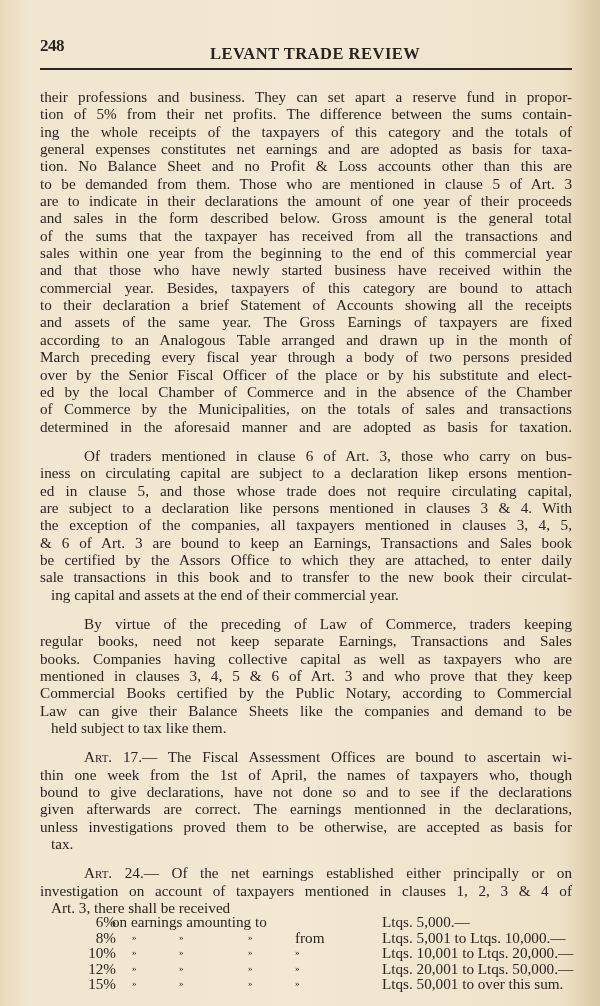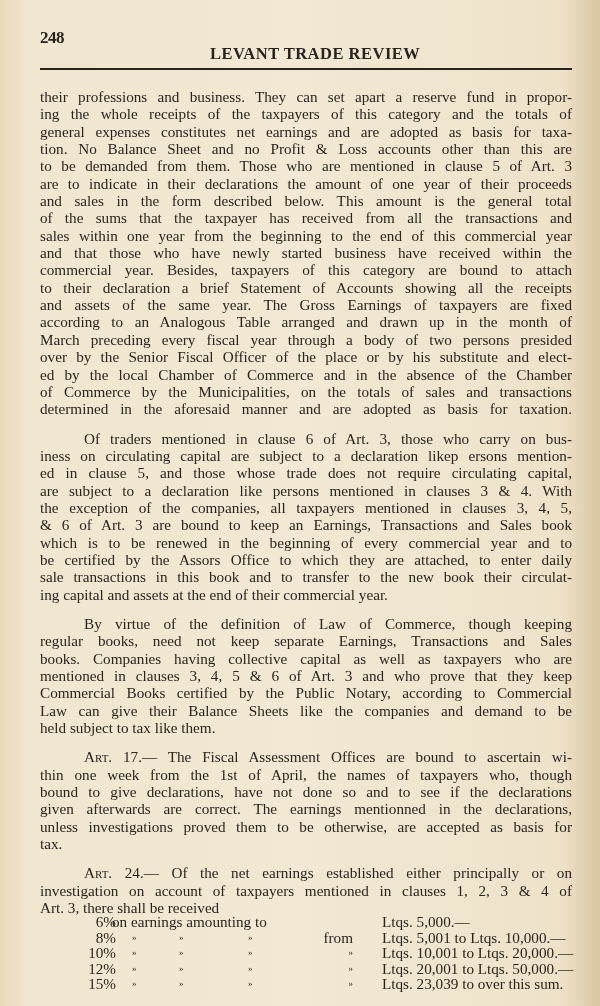--- a/index.html
+++ b/index.html
@@ -5,97 +5,97 @@
   html, body { margin: 0; padding: 0; }
   body {
     width: 600px; height: 1006px; overflow: hidden;
     background: #efe3cb;
     background-image: linear-gradient(90deg, #e9d9bb 0px, #f1e6cf 30px, #f2e8d3 300px, #eee2c9 560px, #e2d2b3 585px, #d8c6a4 600px);
     font-family: "Liberation Serif", "DejaVu Serif", serif;
     color: #2a2420;
     position: relative;
   }
   .page-number {
-    position: absolute; left: 40px; top: 28px;
+    position: absolute; left: 40px; top: 36px;
     font-size: 17px; font-weight: bold; letter-spacing: -0.5px;
   }
   .running-title {
     position: absolute; left: 210px; top: 44px;
     font-size: 16.5px; font-weight: bold; letter-spacing: 0.5px;
   }
   .header-rule {
     position: absolute; left: 40px; top: 68px; width: 532px; height: 2px;
     background: #2a2420;
   }
   .body-text {
     position: absolute; left: 40px; top: 88px; width: 532px;
     font-size: 15.2px;
   }
   .line {
     display: block; height: 17.35px; line-height: 17.35px;
     text-align: justify; text-align-last: justify; white-space: nowrap;
   }
-  .line.last { text-align-last: left; }
+  .line.last { text-align-last: left; margin-left: 11px; }
   .line.indent { padding-left: 44px; margin-top: 12px; }
   .sc { font-variant: small-caps; }
   .rate-table {
     position: absolute; left: 40px; top: 914px; width: 532px;
     font-size: 15.2px;
   }
   .rate-row { position: relative; height: 15.5px; line-height: 15.5px; white-space: nowrap; }
   .rate-row span { position: absolute; top: 0; }
   .c-pct { left: 40px; width: 36px; text-align: right; }
   .c-d1 { left: 92px; }
   .c-d2 { left: 139px; }
   .c-d3 { left: 208px; }
   .c-desc { left: 72px; }
-  .c-from { left: 255px; width: 58px; text-align: right; }
+  .c-from { left: 255px; width: 58px; text-align: left; }
   .c-range { left: 302px; margin-left: 40px; }
   .ditto { font-size: 9px; }
 </style>
 </head>
 <body>
 
 <div>
   <span class="page-number">248</span>
   <span class="running-title">LEVANT TRADE REVIEW</span>
   <div class="header-rule"></div>
 </div>
 
 <div class="body-text" id="body-text">
     <span class="line">their professions and business. They can set apart a reserve fund in propor-</span>
+    <span class="line">tion of 5% from their net profits. The difference  between the sums contain-</span>
     <span class="line">ing the whole receipts of the  taxpayers of this  category and the  totals of</span>
     <span class="line">general expenses constitutes net earnings and are adopted as basis for taxa-</span>
     <span class="line">tion. No Balance  Sheet and no Profit  &amp; Loss accounts other  than this are</span>
     <span class="line">to be demanded from them.  Those who are mentioned  in clause 5 of Art. 3</span>
     <span class="line">are to indicate in their declarations the amount of one year of their proceeds</span>
-    <span class="line">and sales in the form described below.  This  amount  is  the  general total</span>
+    <span class="line">and sales in the form described below.  Gross  amount  is  the  general total</span>
     <span class="line">of the sums that  the  taxpayer has received  from all the  transactions and</span>
     <span class="line">sales within one year from the beginning to the end of this commercial year</span>
     <span class="line">and that those who have newly  started business have  received within the</span>
     <span class="line">commercial  year.  Besides,  taxpayers of this category  are bound to attach</span>
     <span class="line">to their declaration a brief Statement of Accounts showing  all the  receipts</span>
     <span class="line">and assets  of the  same year.  The Gross Earnings  of taxpayers  are fixed</span>
     <span class="line">according to an Analogous Table  arranged and drawn  up in the  month of</span>
     <span class="line">March preceding every fiscal year through a  body of two persons  presided</span>
     <span class="line">over by the Senior Fiscal Officer of the place or by  his substitute and elect-</span>
     <span class="line">ed by  the local Chamber of  Commerce and in the absence of the Chamber</span>
     <span class="line">of Commerce by the  Municipalities, on the totals  of sales and transactions</span>
     <span class="line">determined in the  aforesaid manner and  are adopted as basis for taxation.</span>
     <span class="line indent">Of traders  mentioned in  clause 6 of Art. 3, those who carry  on bus-</span>
     <span class="line">iness on circulating capital are subject to a declaration likep ersons mention-</span>
     <span class="line">ed in clause 5,  and  those whose trade does not require circulating capital,</span>
     <span class="line">are subject to a  declaration like persons  mentioned  in clauses 3 &amp; 4.  With</span>
     <span class="line">the exception of the companies, all  taxpayers mentioned  in  clauses 3, 4, 5,</span>
     <span class="line">&amp; 6 of Art. 3 are bound to keep  an Earnings,  Transactions and Sales book</span>
-    <span class="line">which is to be renewed in  the beginning  of every  commercial year and  to</span>
     <span class="line">be certified by the Assors Office  to which they are attached,  to enter daily</span>
     <span class="line">sale transactions in this book and to transfer to the  new book their circulat-</span>
     <span class="line last">ing capital and assets at the end of their commercial year.</span>
-    <span class="line indent">By  virtue of the  definition  of  Law of Commerce,  though  keeping</span>
+    <span class="line indent">By  virtue of the  preceding  of  Law of Commerce,  traders  keeping</span>
     <span class="line">regular books, need not  keep  separate Earnings,  Transactions  and Sales</span>
     <span class="line">books.  Companies  having collective capital as well  as taxpayers  who are</span>
     <span class="line">mentioned in  clauses 3, 4, 5 &amp; 6  of Art. 3 and who prove  that  they  keep</span>
     <span class="line">Commercial Books certified by the Public Notary, according to Commercial</span>
     <span class="line">Law can give  their Balance  Sheets like the companies  and demand  to be</span>
     <span class="line last">held subject to tax like them.</span>
     <span class="line indent"><span class="sc">Art.</span> 17.— The Fiscal  Assessment Offices are bound to ascertain wi-</span>
     <span class="line">thin one week from the 1st  of April, the names of  taxpayers who,  though</span>
     <span class="line">bound to give declarations,  have not done so and  to see if the declarations</span>
     <span class="line">given afterwards are  correct. The earnings mentionned in the declarations,</span>
@@ -136,15 +136,15 @@
       <span class="c-d3 ditto">»</span>
       <span class="c-from ditto">»</span>
       <span class="c-range">Ltqs. 20,001 to Ltqs. 50,000.—</span>
     </div>
     <div class="rate-row">
       <span class="c-pct">15%</span>
       <span class="c-d1 ditto">»</span>
       <span class="c-d2 ditto">»</span>
       <span class="c-d3 ditto">»</span>
       <span class="c-from ditto">»</span>
-      <span class="c-range">Ltqs. 23,039 to over this sum.</span>
+      <span class="c-range">Ltqs. 50,001 to over this sum.</span>
     </div>
   </div>
 
 </body></html>

